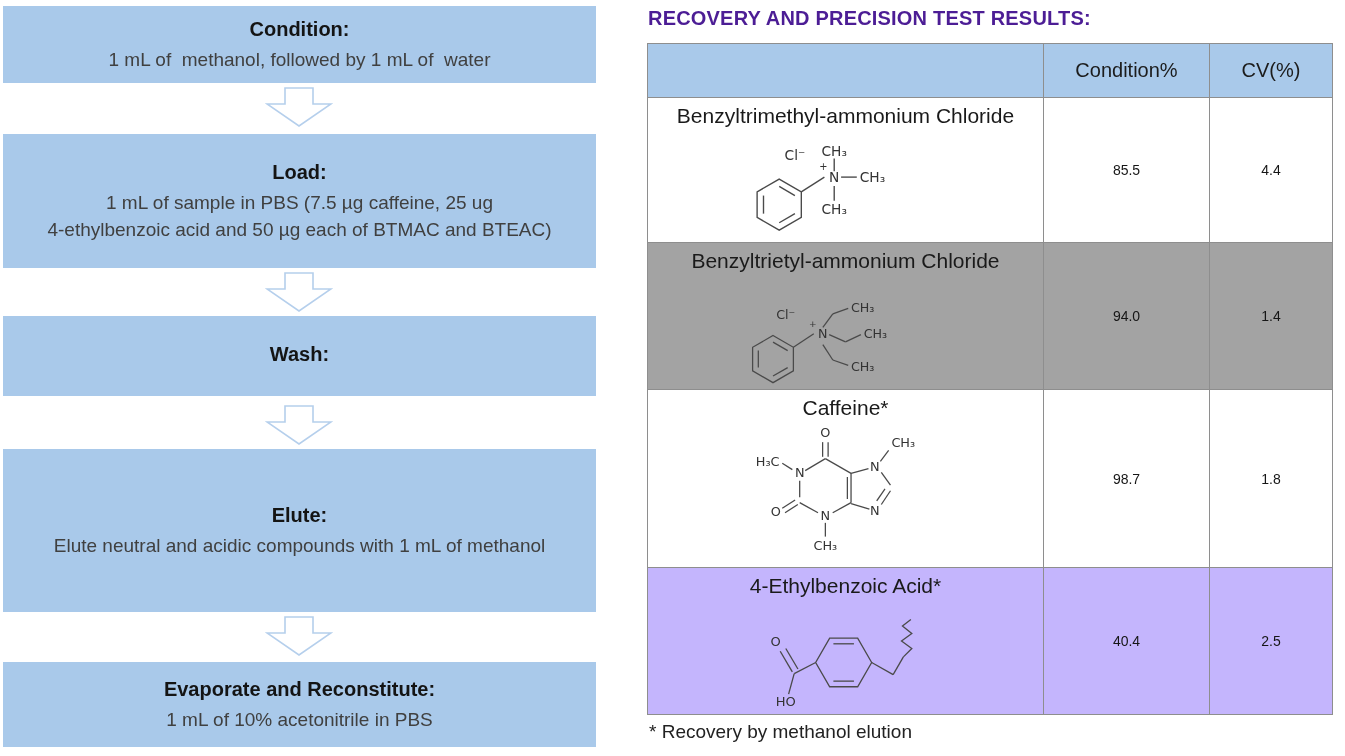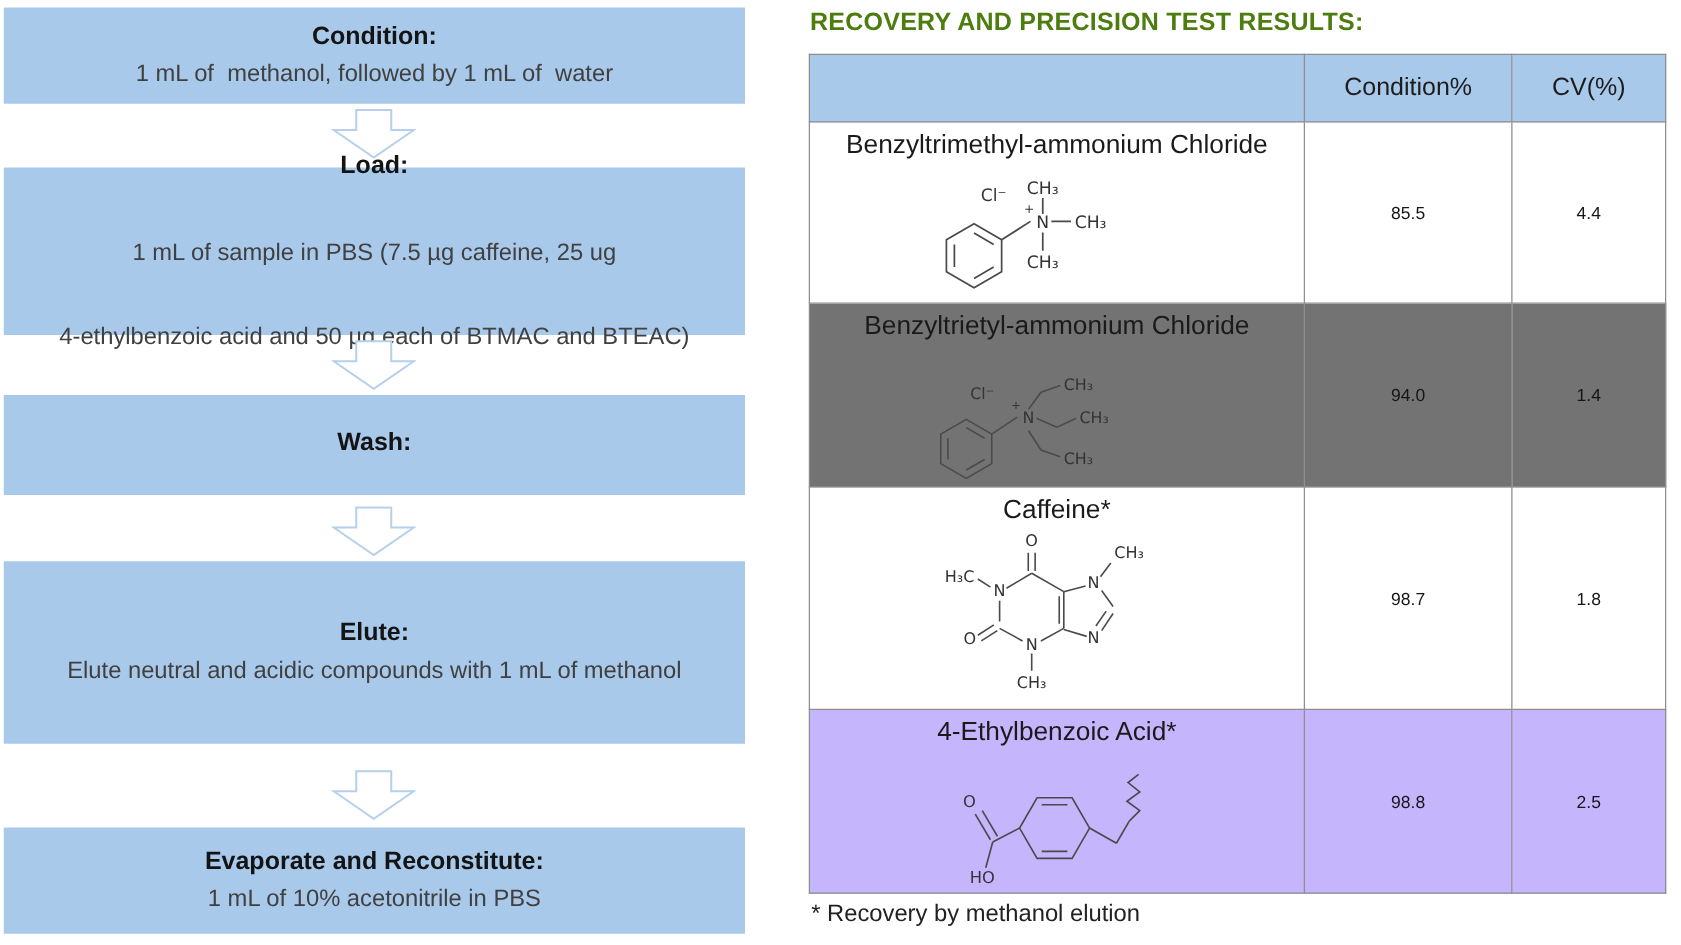--- a/index.html
+++ b/index.html
@@ -8,40 +8,40 @@
   #canvas { position:relative; width:1345px; height:756px; background:#fff; overflow:hidden; }
 
   
   .flow-box { position:absolute; left:3px; width:593px; background:#a9c9ea;
     display:flex; flex-direction:column; justify-content:center; align-items:center;
     text-align:center; padding:4px 20px; }
   .flow-title { font-size:20px; font-weight:bold; line-height:1.35; color:#141414; }
   .flow-line  { font-size:19px; line-height:1.38; color:#404040; white-space:pre-wrap; }
   .flow-box .flow-title { margin-bottom:4px; }
   #box-condition  { top:6px;   height:77px; }
-  #box-load       { top:134px; height:134px;gap:40px; }
+  #box-load       { top:134px; height:134px; }
   #box-wash       { top:316px; height:80px; }
-  #box-elute      { top:449px; height:146px; }
+  #box-elute      { top:449px; height:163px; }
   #box-evaporate  { top:662px; height:85px; }
   .flow-arrow { position:absolute; left:265px; width:68px; height:40px; }
 
   
   .results-title { position:absolute; left:648px; top:7px; font-size:20px;
-    font-weight:bold; color:#4d7c0f; letter-spacing:0.2px; }
+    font-weight:bold; color:#4c1d95; letter-spacing:0.2px; }
   table.results { position:absolute; left:647px; top:43px; border-collapse:collapse;
     table-layout:fixed; }
   table.results td, table.results th { border:1px solid #8e8e8e; padding:0; }
   tr.hdr th { background:#a9c9ea; height:54px; font-size:20px; font-weight:normal;
     color:#1c1c1c; text-align:center; vertical-align:middle; }
   td.val { text-align:center; vertical-align:middle; font-size:14px; color:#161616; }
   td.compound { vertical-align:top; }
   .ccell { display:flex; flex-direction:column; align-items:center; padding-top:5px; }
   .cname { font-size:21px; color:#1a1a1a; line-height:1.2; }
   tr.r1 td { height:145px; }
-  tr.r2 td { height:146px; background:#737373;margin-top:46px; }
+  tr.r2 td { height:146px; background:#a3a3a3;margin-top:46px; }
   tr.r3 td { height:177px; }
   tr.r4 td { height:147px; background:#c4b5fd; }
   tr.r1 td, tr.r3 td { background:#ffffff; }
   .footnote { position:absolute; left:649px; top:721px; font-size:19px; color:#222; }
 
   
   svg.struct { display:block; }
   svg.struct .bond { stroke:#4a4a4a; stroke-width:1.4; fill:none; }
   svg.struct text { fill:#333; font-size:14px; font-family:"DejaVu Sans","Liberation Sans",sans-serif; }
   svg.struct text.small { font-size:10px; }
@@ -228,21 +228,21 @@
             <line x1="62" y1="80" x2="56" y2="102"></line>
             <line x1="145" y1="68" x2="168" y2="81"></line>
             <line x1="168" y1="81" x2="179" y2="62"></line>
             <polyline points="179,62 188,53 177,45 188,37 178,29 187,22"></polyline>
           </g>
           <text x="42" y="50" text-anchor="middle">O</text>
           <text x="53" y="115" text-anchor="middle">HO</text>
         </svg>
       </div>
           </td>
-      <td class="val">98.8</td>
+      <td class="val">40.4</td>
       <td class="val">2.5</td>
     </tr>
   </tbody>
     </table>
 
   <div class="footnote">* Recovery by methanol elution</div>
 
 </div>
 
 </body></html>

